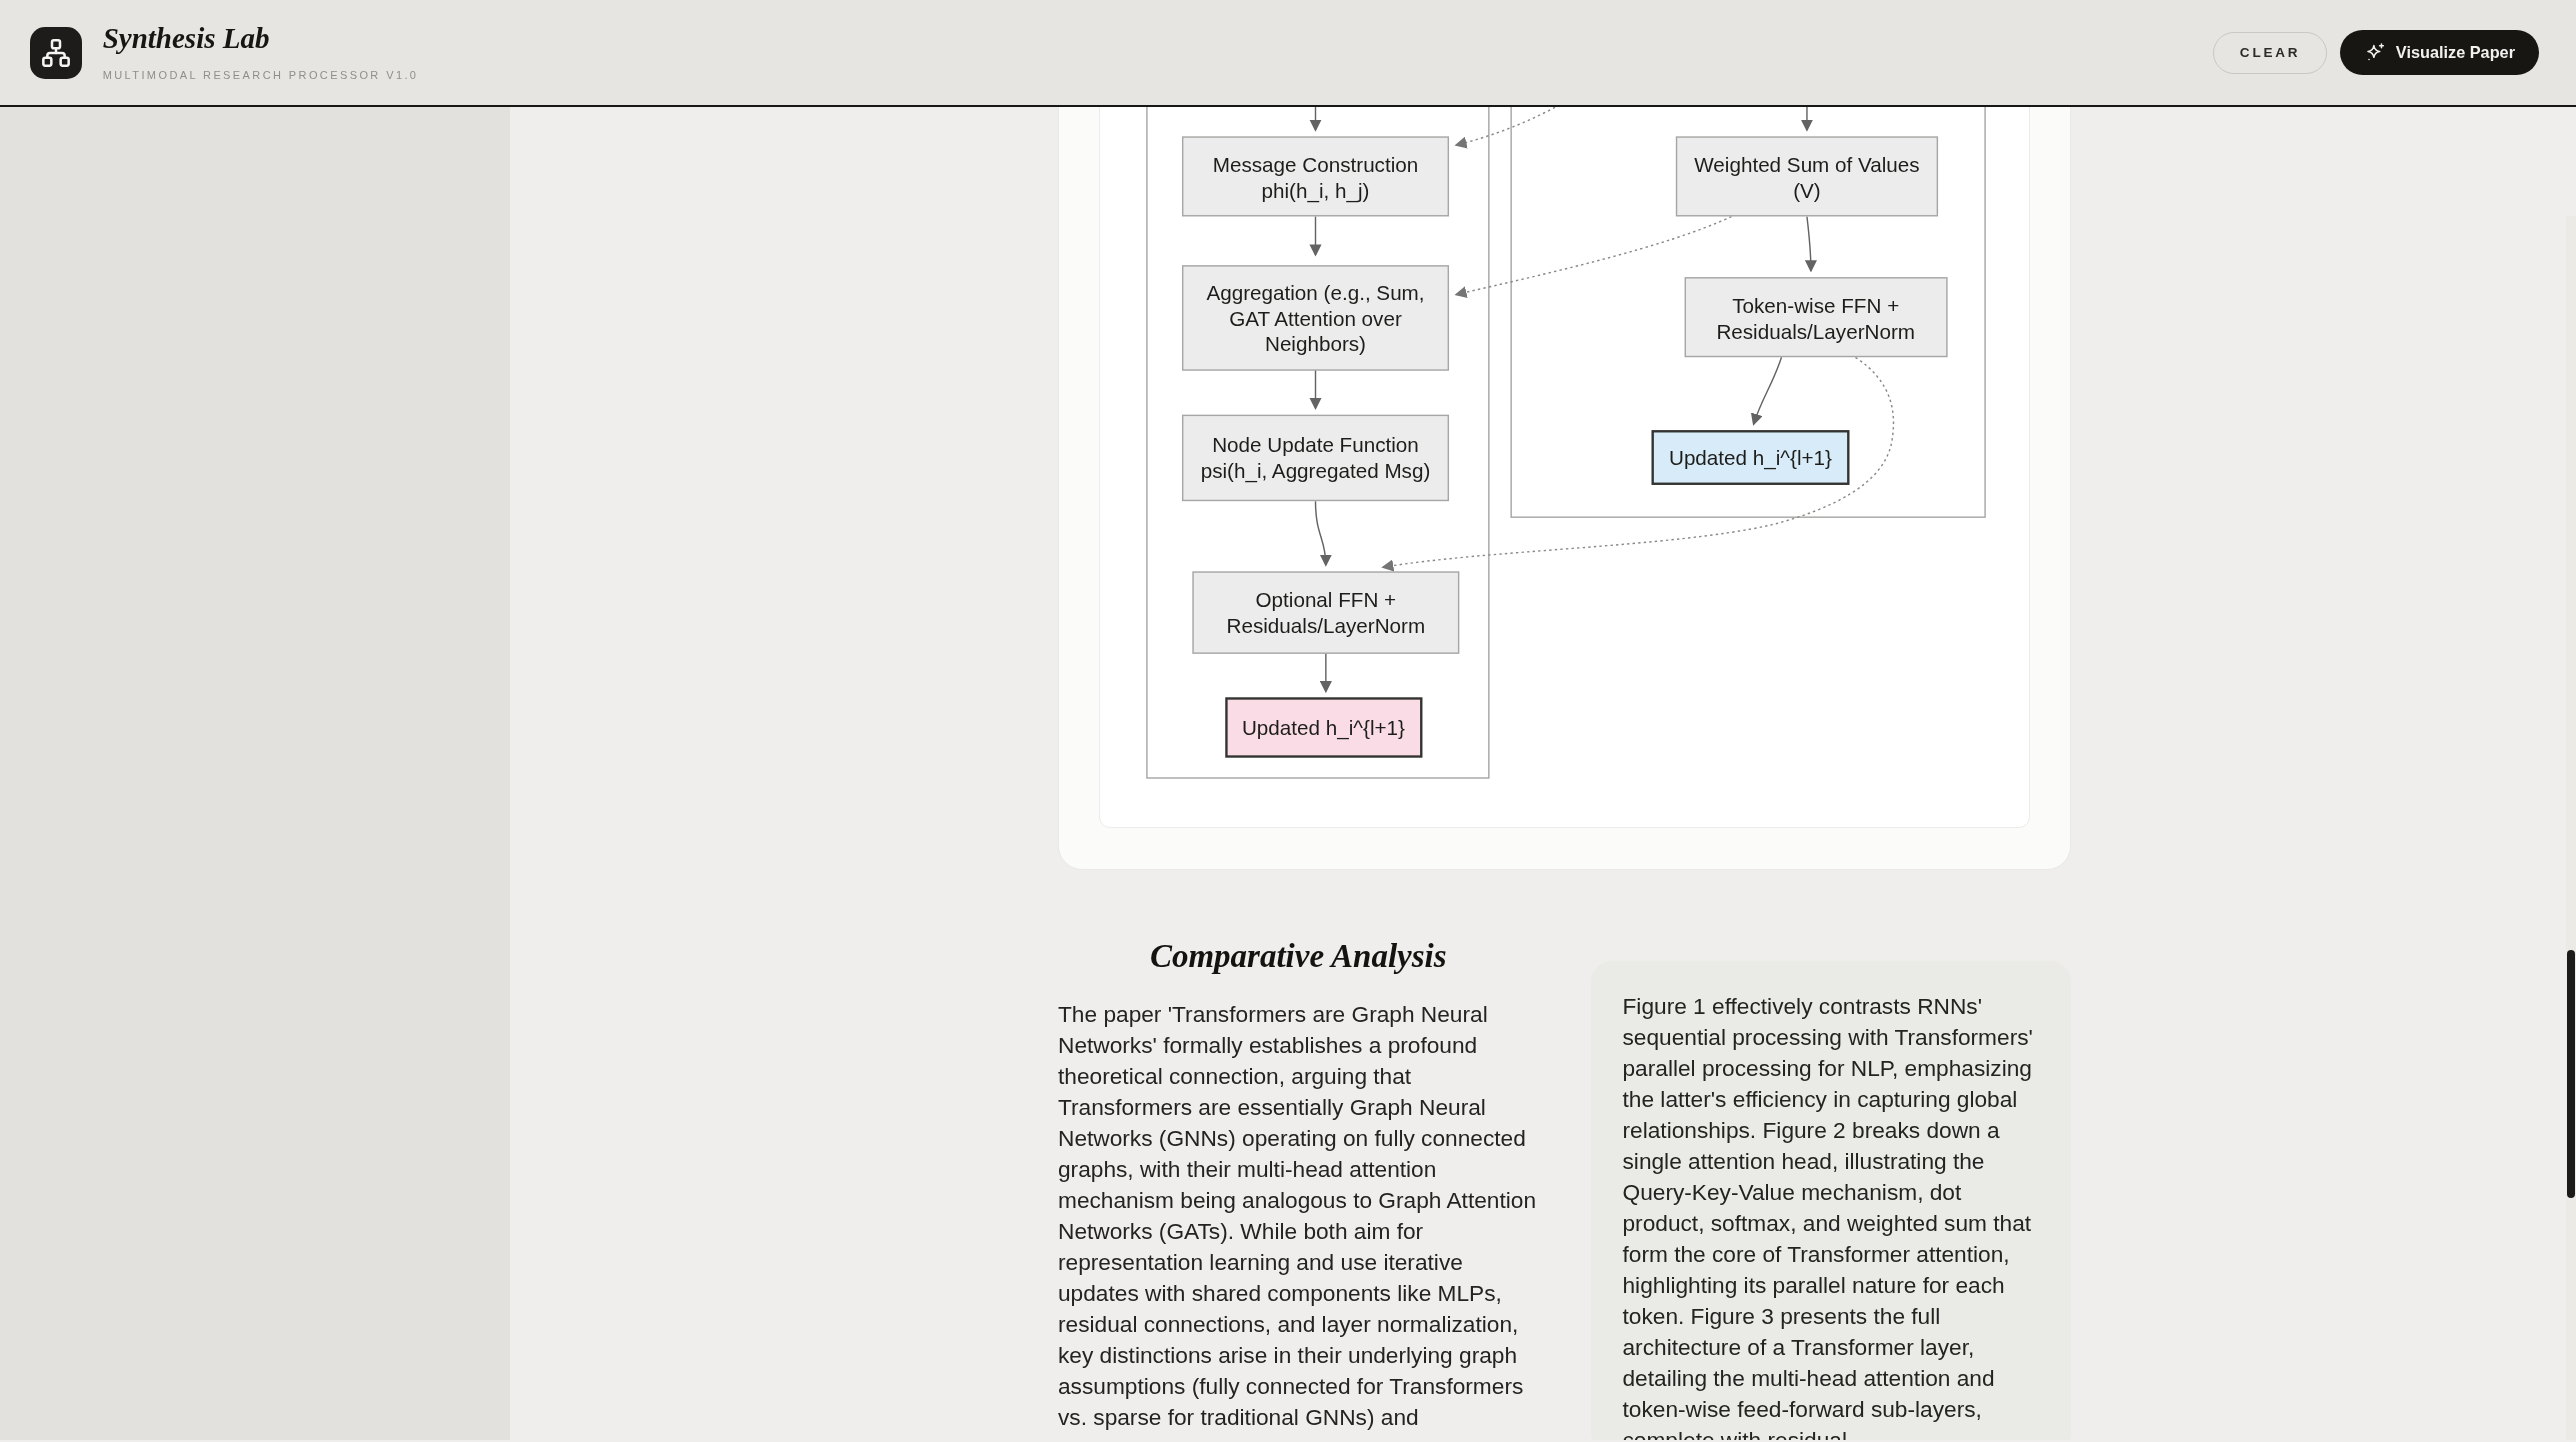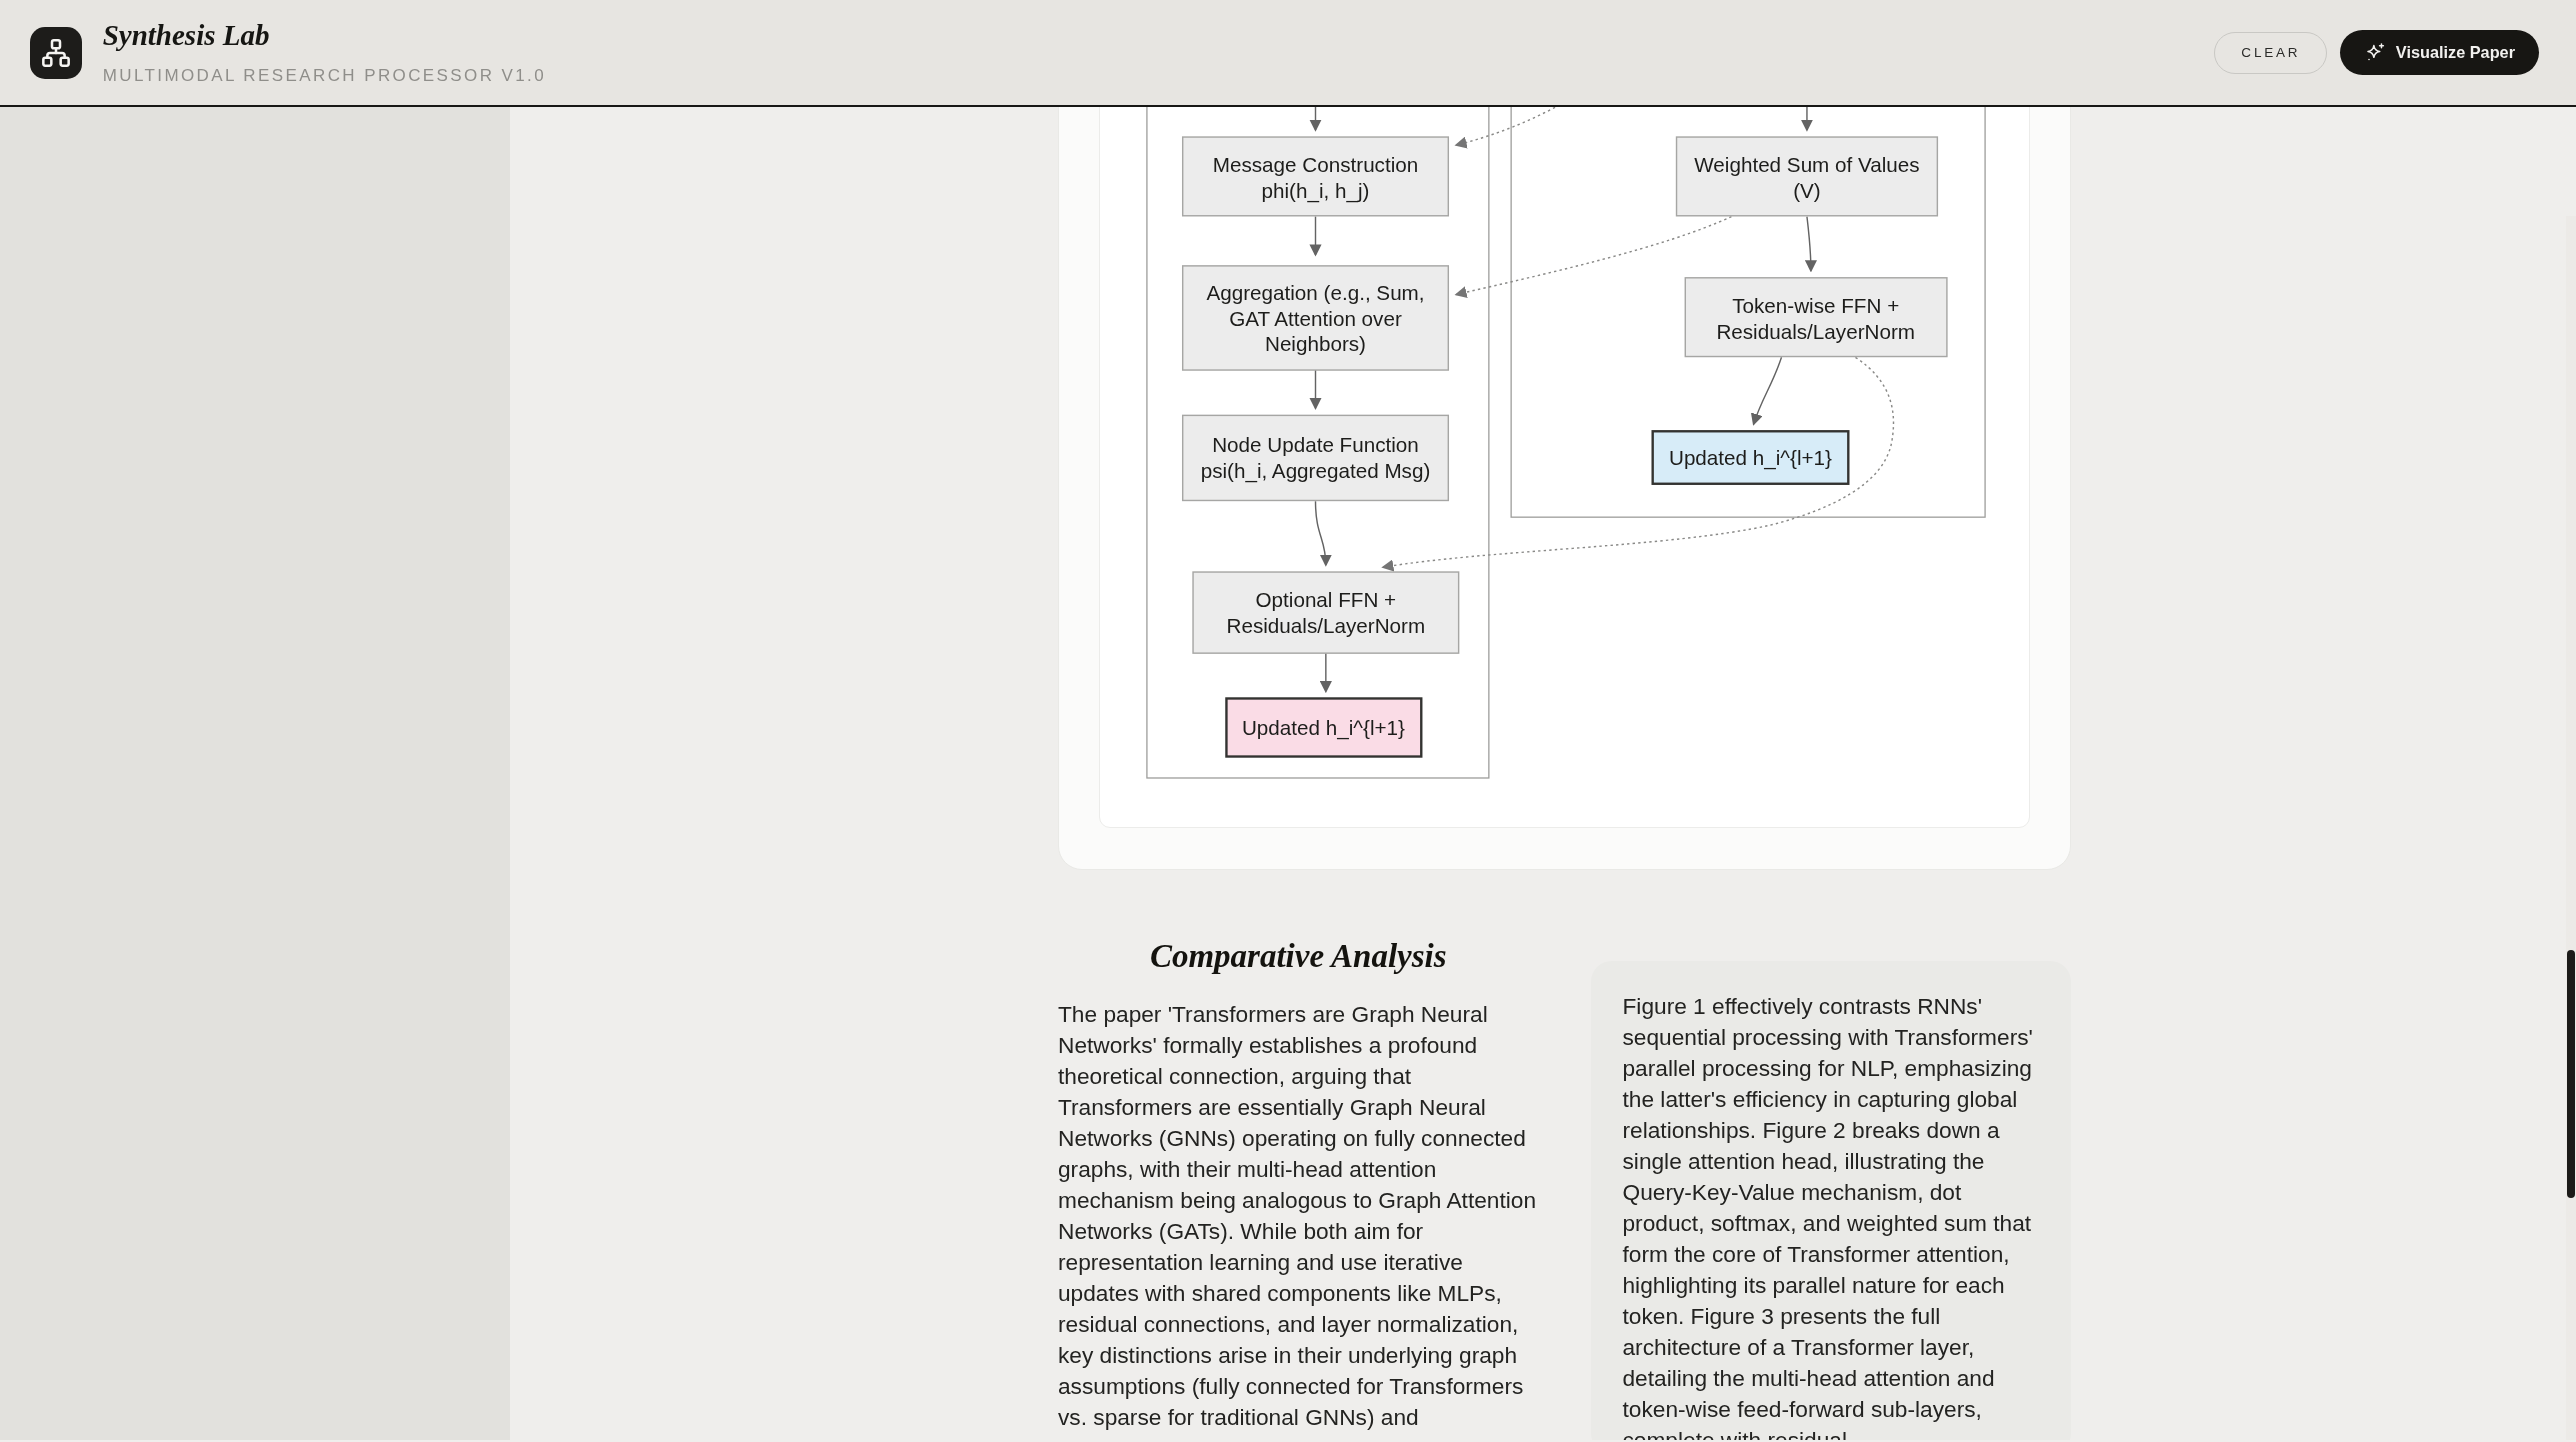--- a/index.html
+++ b/index.html
@@ -25,28 +25,28 @@
     display:flex; align-items:center; justify-content:center; flex:0 0 auto;
   }
   .logo-box svg { width:32px; height:32px; }
   .brand-text { display:flex; flex-direction:column; gap:17px; }
   .app-title {
     font-family:"Liberation Serif","DejaVu Serif",serif;
     font-style:italic; font-weight:600; font-size:29px; color:#161613;
     line-height:1;
   }
   .app-subtitle {
-    font-size:17px; font-weight:500; letter-spacing:2.4px;
+    font-size:11px; font-weight:500; letter-spacing:2.4px;
     color:#8f8e8a; line-height:1;
   }
   .header-actions { display:flex; align-items:center; gap:12.7px; }
   .btn-clear {
     height:42px; padding:0 26px; border-radius:21.5px;
     border:1.6px solid #c9c8c4; background:transparent;
-    font-family:inherit; font-size:13.5px; letter-spacing:2.8px; font-weight:400;
+    font-family:inherit; font-size:13.5px; letter-spacing:2.8px; font-weight:700;
     color:#2b2b29; display:flex; align-items:center; cursor:pointer;
   }
   .btn-visualize {
     height:45px; padding:12px 24px; border-radius:23px; border:none;
     background:#171613; color:#f2f1ef;
     font-family:inherit; font-size:16.3px; font-weight:700;
     display:flex; align-items:center; gap:10.3px; cursor:pointer;
   }
   .btn-visualize svg { width:21.5px; height:21.5px; }
 

